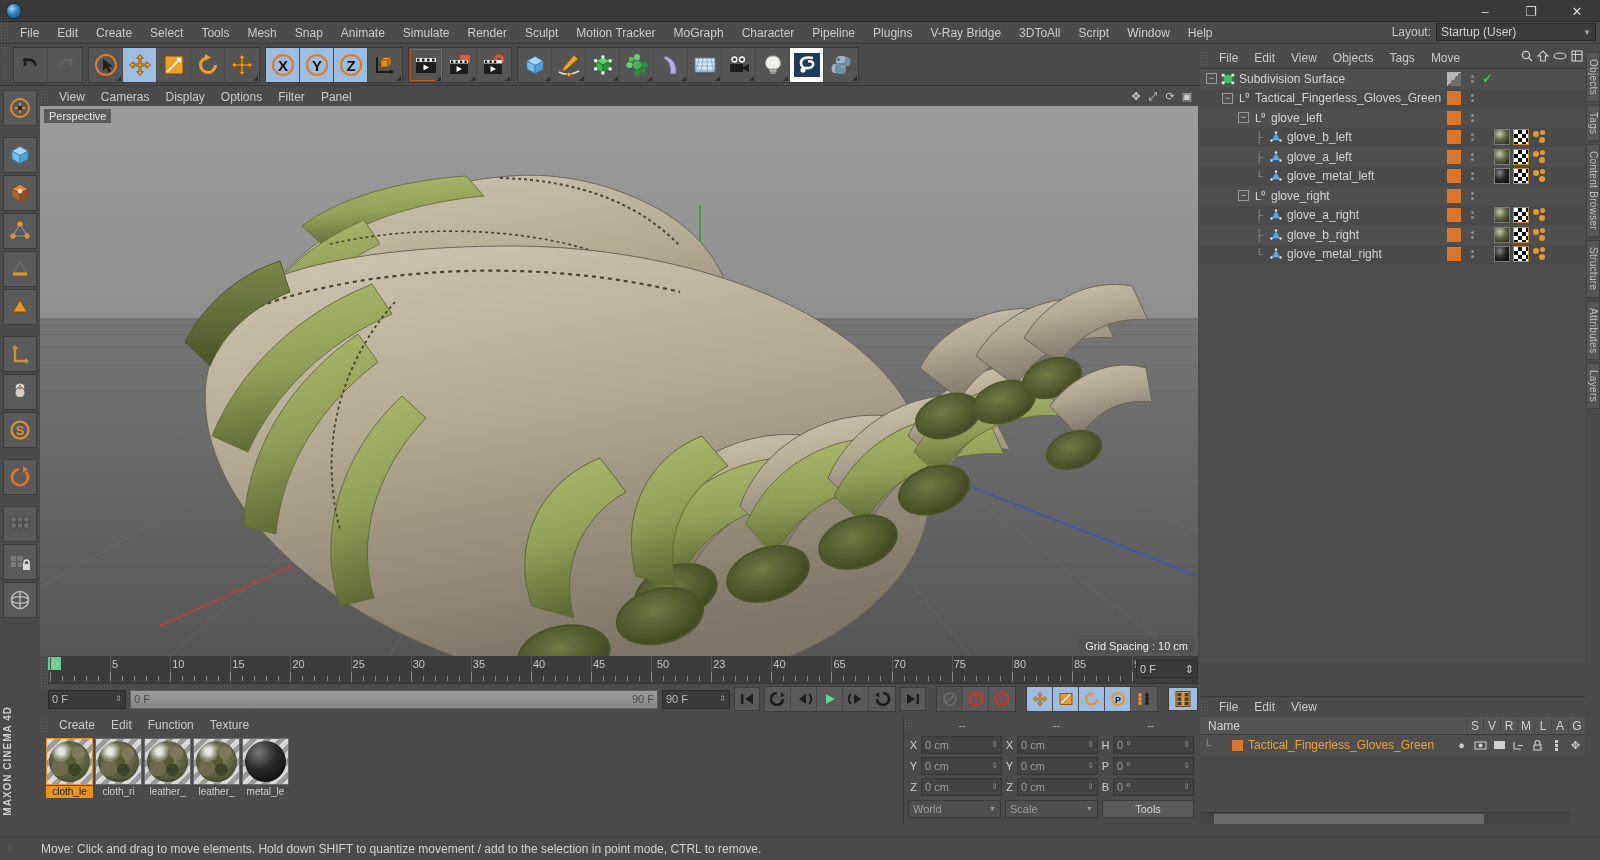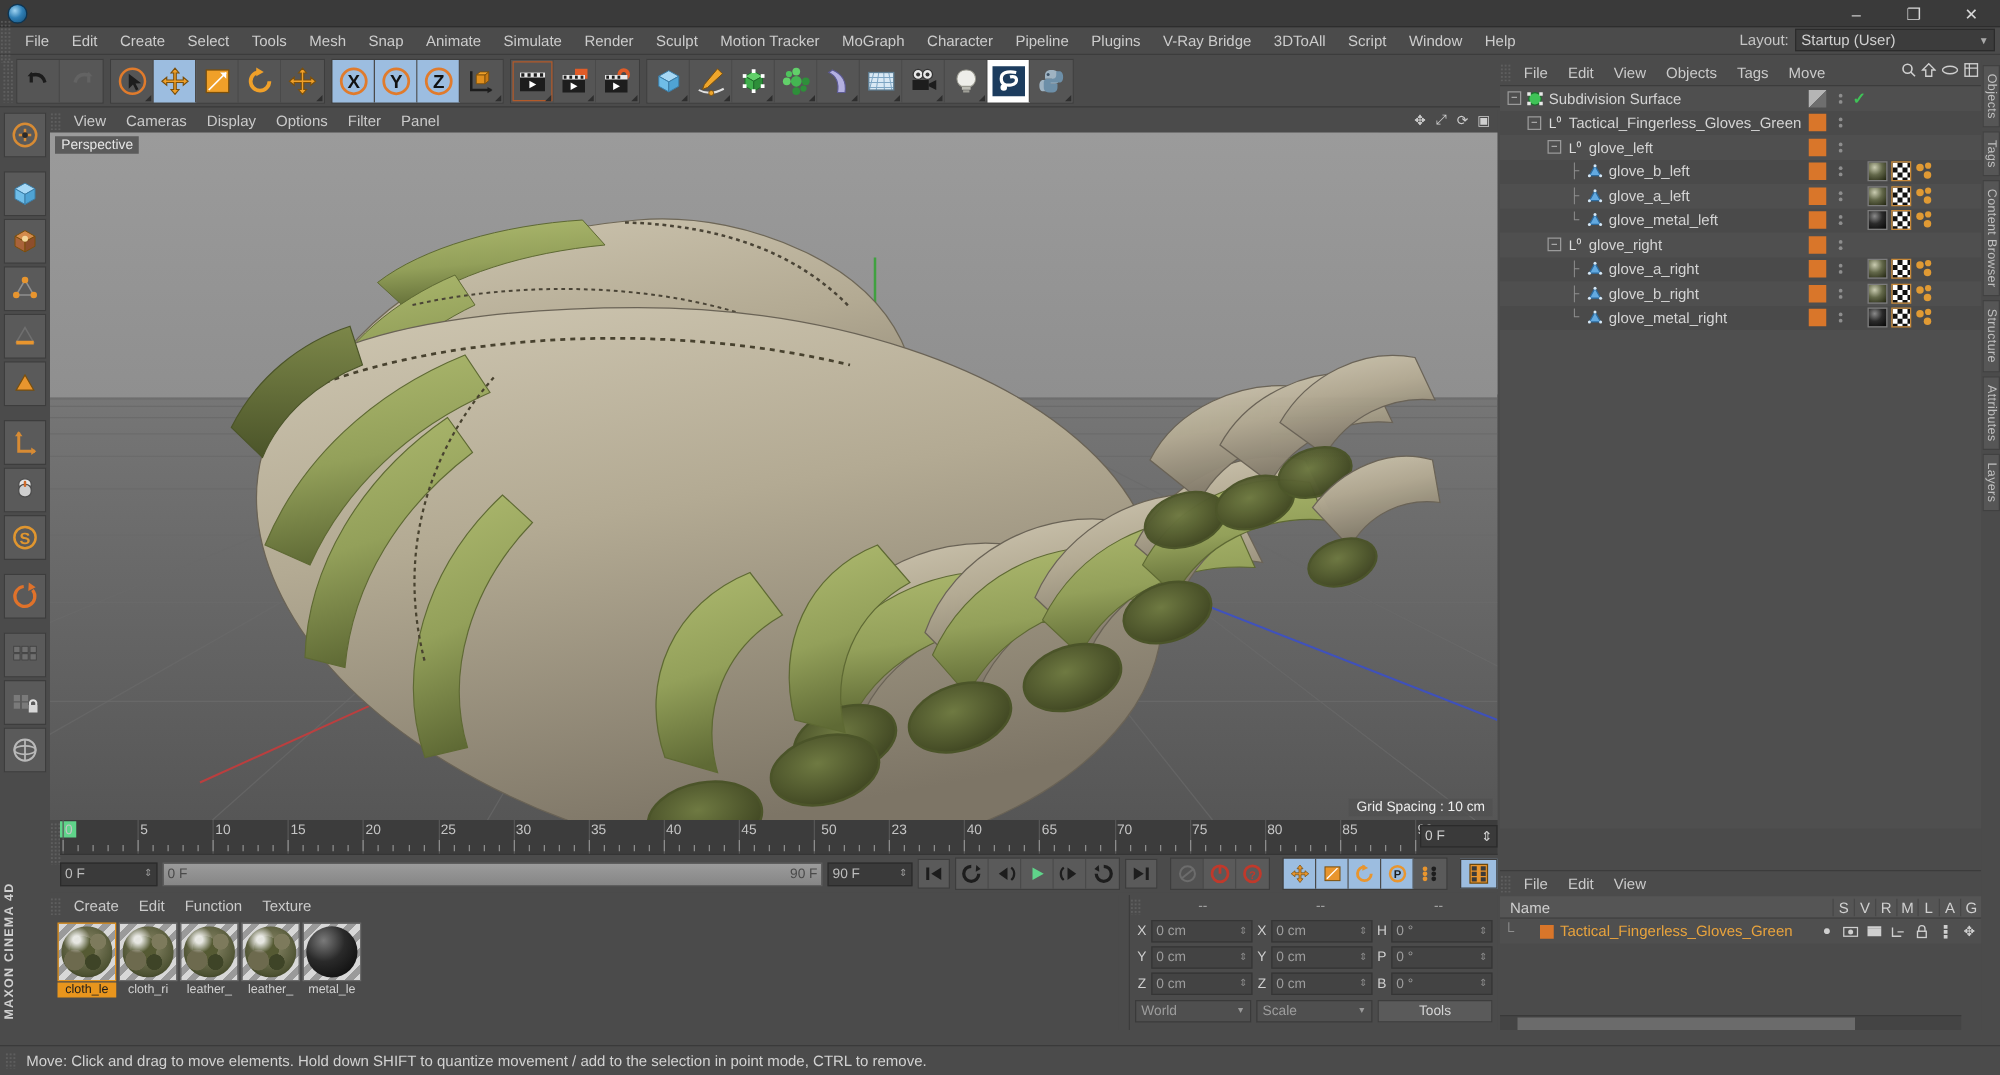--- a/index.html
+++ b/index.html
@@ -210,21 +210,21 @@
   
   #rtabs{ position:absolute; right:0; top:48px; bottom:36px; width:15px;
     background:#4b4b4b; display:flex; flex-direction:column; align-items:center;
     padding-top:4px; }
   .rtab{ writing-mode:vertical-rl; font-size:10px; color:#bfbfbf; padding:6px 0;
     background:#565656; border:1px solid #414141; margin-bottom:3px; width:14px;
     text-align:center; letter-spacing:.3px;}
 
   
   #statusbar{ position:absolute; left:0; right:0; bottom:0; height:24px;
-    background:#4b4b4b; border-top:1px solid #3a3a3a; display:flex; align-items:center;}
+    background:#4b4b4b; border-top:1px solid #3a3a3a; display:flex; align-items:center;gap:20px;}
   #statusbar .grip{height:13px; margin-left:4px;}
   #statusbar .msg{ font-size:12px; color:#d2d2d2; margin-left:6px; }
 
   
   #tlscroll{ position:absolute; left:40px; top:826px; width:855px; height:10px; }
 </style>
 </head>
 <body>
 
 <div id="titlebar">

